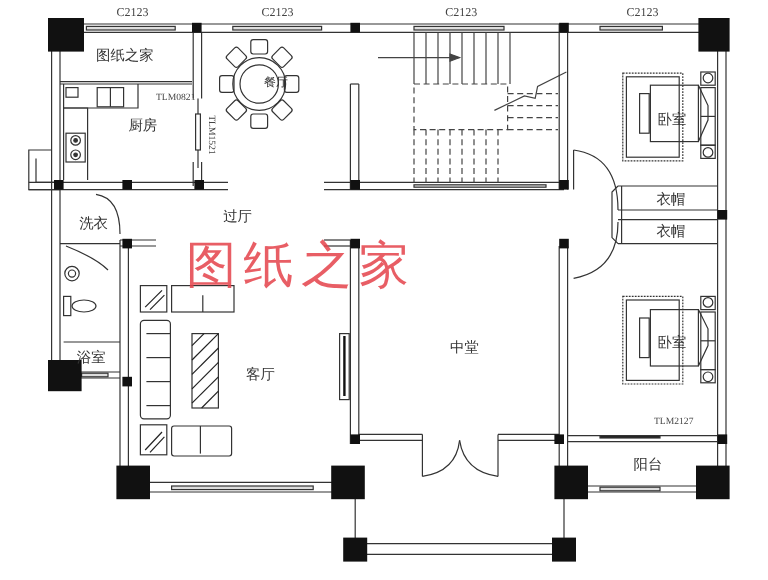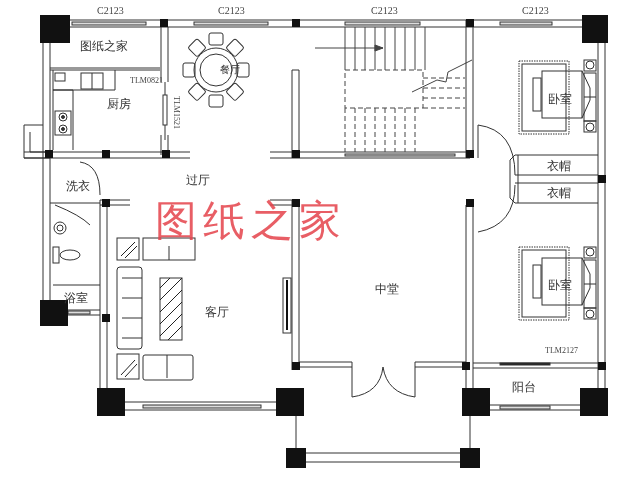--- a/index.html
+++ b/index.html
@@ -272,20 +272,20 @@
 <div class="lbl" style="left:220px;top:65px;font-size:10px;">餐厅</div>
 <div class="lbl" style="left:66px;top:180px;">洗衣</div>
 <div class="lbl" style="left:186px;top:174px;">过厅</div>
 <div class="lbl" style="left:64px;top:292px;">浴室</div>
 <div class="lbl" style="left:205px;top:306px;">客厅</div>
 <div class="lbl" style="left:375px;top:283px;">中堂</div>
 <div class="lbl" style="left:548px;top:93px;">卧室</div>
 <div class="lbl" style="left:548px;top:279px;">卧室</div>
 <div class="lbl" style="left:547px;top:160px;">衣帽</div>
 <div class="lbl" style="left:547px;top:187px;">衣帽</div>
-<div class="lbl" style="left:512px;top:381px;">阳台</div>
+<div class="lbl" style="left:528px;top:381px;">阳台</div>
 
 <div class="code" style="left:130px;top:77px;font-size:8px;text-align:right;">TLM0821</div>
 <div class="code vcode" style="left:172px;top:96px;">TLM1521</div>
 <div class="code" style="left:521px;top:347px;font-size:8px;margin-left:24px;">TLM2127</div>
 
 <div class="watermark">图纸之家</div>
 </div>
 
 </body></html>

